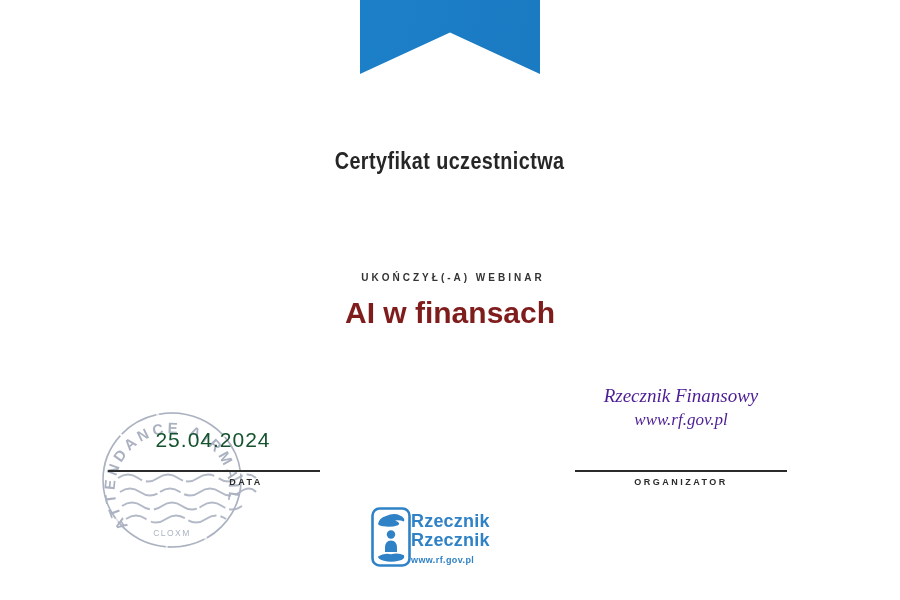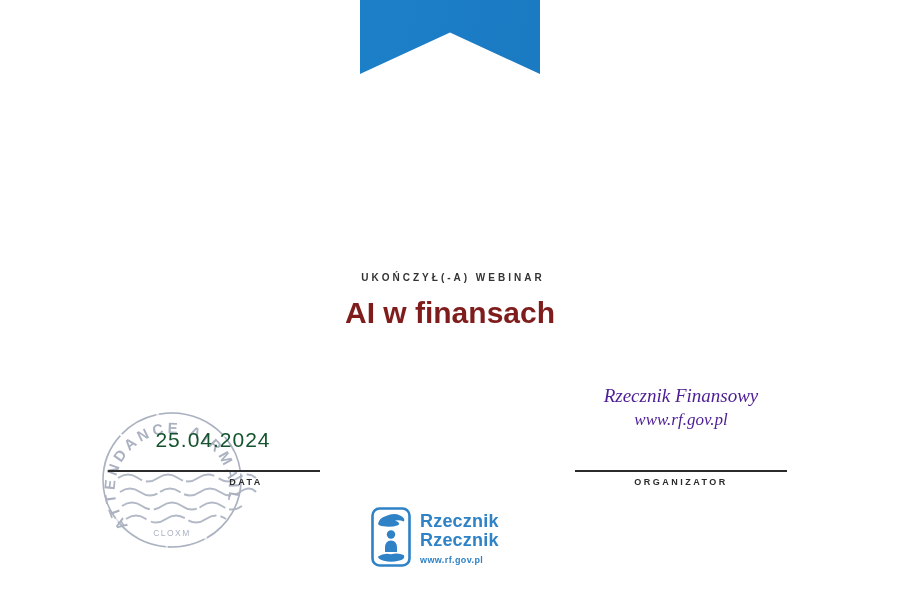--- a/index.html
+++ b/index.html
@@ -60,31 +60,34 @@
   .org-block .org-name{font-size:19px;line-height:25px;}
   .org-block .org-address{font-size:17px;line-height:24px;}
   .org-block .org-site{font-size:17px;line-height:24px;}
 
   
   .stamp{position:absolute;left:96px;top:406px;opacity:.75;}
 
   
   .logo{position:absolute;left:371px;top:506px;display:flex;align-items:flex-start;}
   .logo-icon{width:40px;height:62px;}
-  .logo-text{margin-left:9px;padding-top:6px;color:#2f82c6;}
+  .logo-text{margin-left:0;padding-top:6px;color:#2f82c6;}
   .logo-name{font-size:18px;font-weight:bold;line-height:19px;letter-spacing:.2px;}
   .logo-site{font-size:9px;font-weight:bold;margin-top:5px;letter-spacing:.4px;}
 </style>
 </head>
 <body>
 
 <div class="certificate">
 
   <div class="ribbon"></div>
 
+  <div class="title">
+    <span>Certyfikat uczestnictwa</span>
+  </div>
 
 
   <div class="subtitle">UKOŃCZYŁ(-A) WEBINAR</div>
 
   <div class="course">AI w finansach</div>
 
   <svg class="stamp" width="176" height="152" viewBox="0 0 176 152">
     <g stroke="#8f98ab" fill="none" stroke-width="1.6">
       <ellipse cx="76" cy="74" rx="69" ry="67" stroke-dasharray="70 3 38 2 55 4 90 2 40 3"></ellipse>
       <ellipse cx="76" cy="74" rx="69" ry="67" opacity=".35" transform="rotate(7 76 74)" stroke-dasharray="18 30 60 26 40 40"></ellipse>

